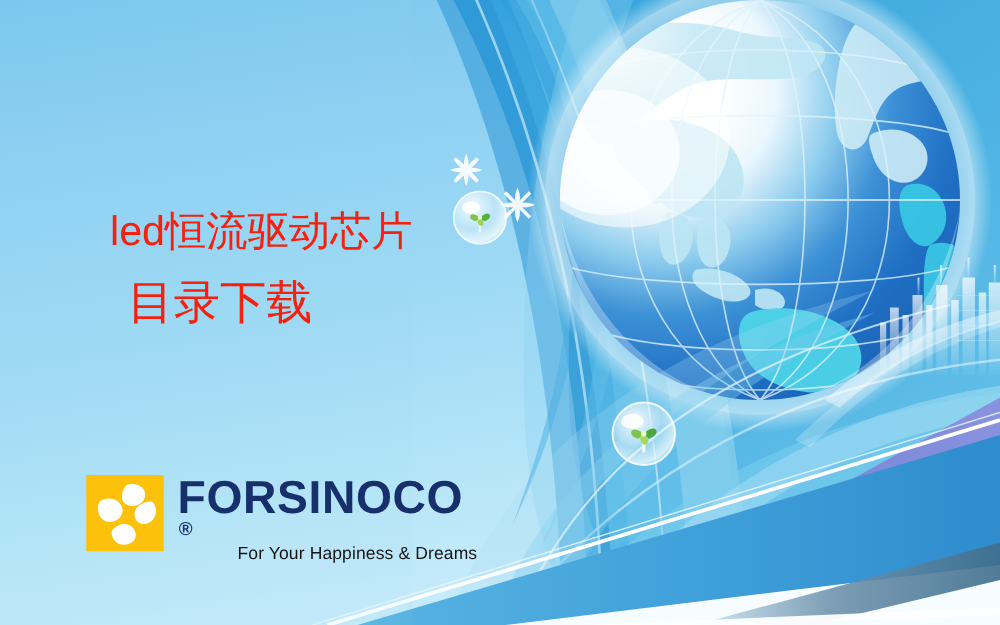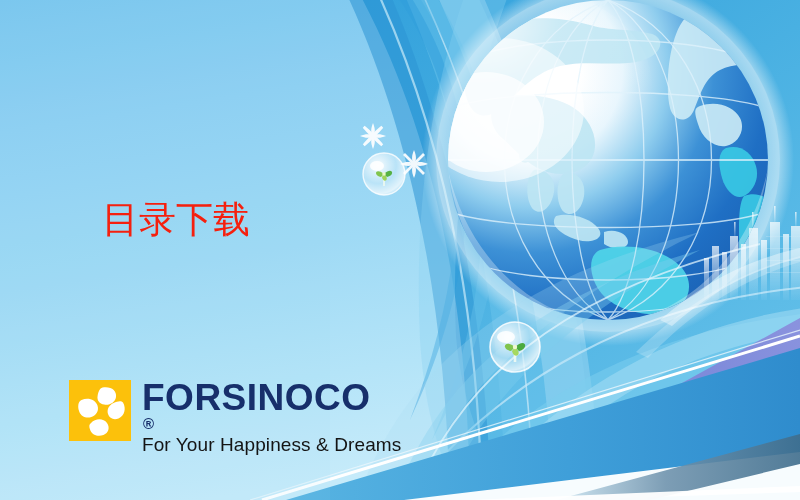--- a/index.html
+++ b/index.html
@@ -26,24 +26,23 @@
     top: 168px;
     color: #f5200e;
     font-size: 33px;
     line-height: 1.0;
     white-space: nowrap;
     letter-spacing: 0px;
     z-index: 40;
   }
   .headline .line2 {
     display: block;
-    margin-top: 36px;
+    margin-top: 22px;
     margin-left: 14px;
     font-size: 37px;
-    font-family: Liberation Mono, monospace;
   }
 
   
   .logo-block {
     position: absolute;
     left: 69px;
     top: 380px;
     display: flex;
     align-items: flex-start;
     z-index: 40;
@@ -75,24 +74,25 @@
   .brand-reg {
     color: #172f6b;
     font-size: 15px;
     font-weight: bold;
     margin-left: 1px;
     margin-top: 1px;
     line-height: 1;
   }
   .brand-tagline {
     color: #141414;
-    font-size: 19px;
+    font-size: 14px;
     margin-top: 3px;
     letter-spacing: 0.1px;
     white-space: nowrap;
+    margin-left: 48px;
   }
 </style>
 </head>
 <body>
 
 <div id="stage">
 
   <svg id="bg-svg" viewBox="0 0 800 500" preserveAspectRatio="none" xmlns="http://www.w3.org/2000/svg">
     <defs>
 
@@ -387,20 +387,21 @@
           <path d="M 0 0 C 9 8 -1 13 -3 4 Z" fill="#a3d757" opacity="0.95"></path>
           <circle cx="0" cy="0" r="2.2" fill="#eef8cf"></circle>
         </g>
       </g>
 
       <rect x="0" y="0" width="330" height="500" fill="#9ad8f4" opacity="0.08"></rect>
     </g>
   </svg>
 
   <div class="headline">
+    <span>led恒流驱动芯片</span>
     <span class="line2">目录下载</span>
   </div>
 
   <div class="logo-block">
     <div class="logo-mark">
       <svg viewBox="0 0 62 61" xmlns="http://www.w3.org/2000/svg">
         <g fill="#ffffff">
 
           <path d="M 33.5 7.5 C 42 6 48 10.5 47 17 C 46.2 22.4 40.6 25.6 35.2 24.6
                    C 30.4 23.7 27.8 20.4 28.6 16 C 29.3 12 30.6 8.2 33.5 7.5 Z"></path>

